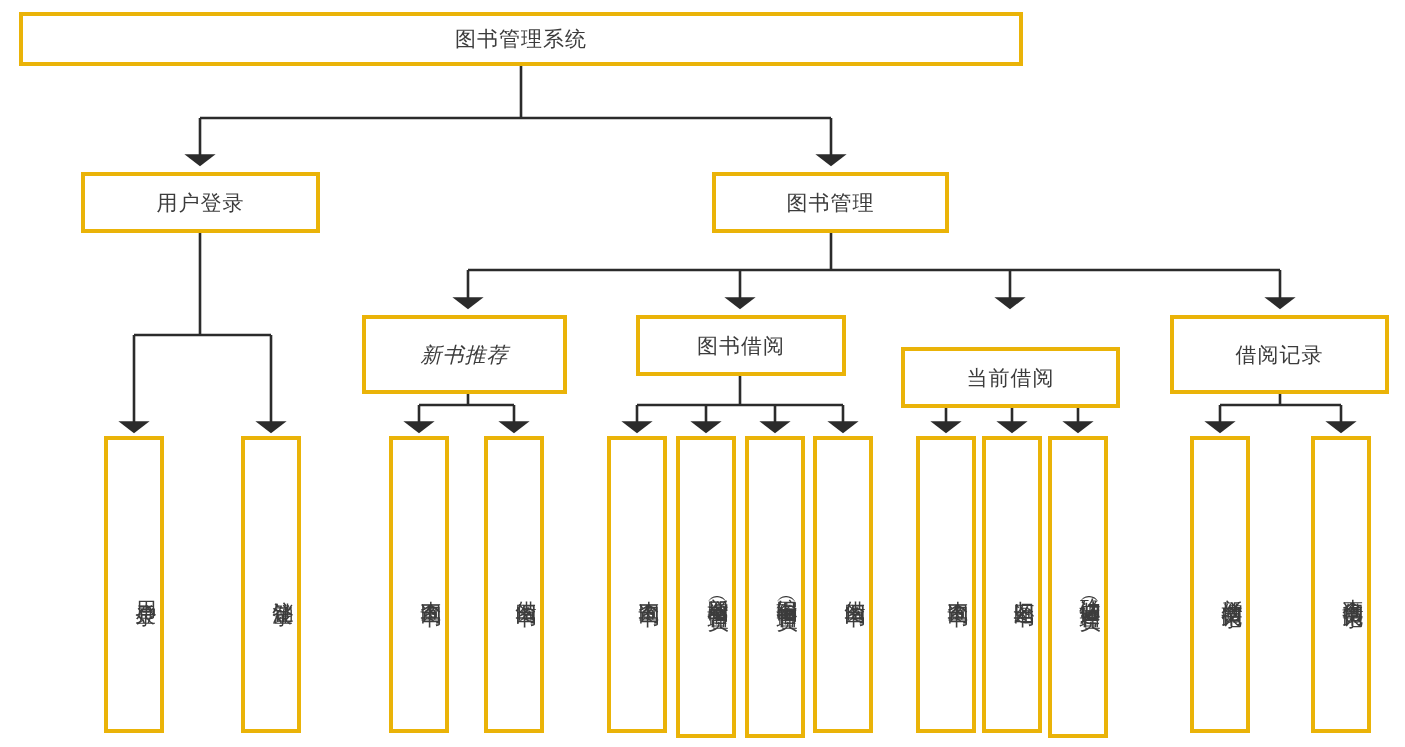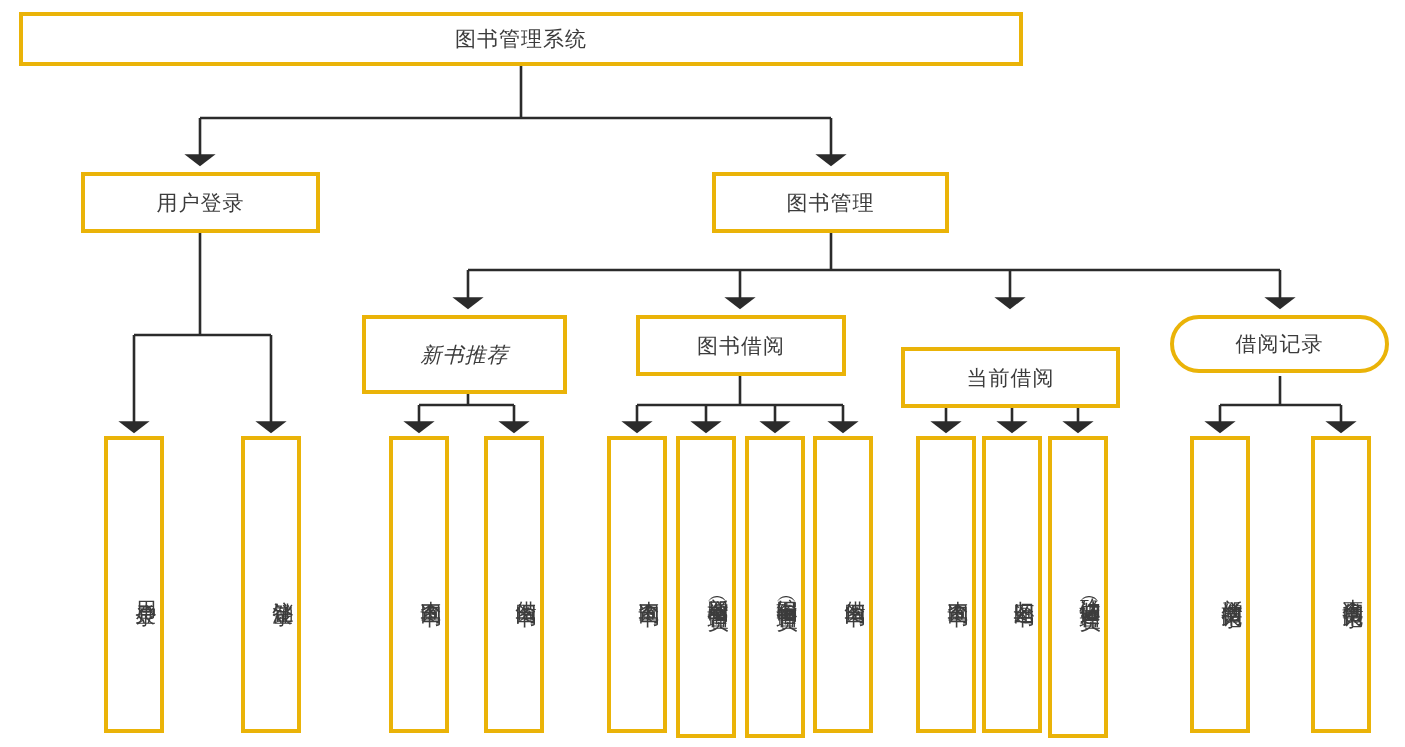--- a/index.html
+++ b/index.html
@@ -133,21 +133,21 @@
 
   <div class="node horiz" style="left:362px; top:315px; width:205px; height:79px;font-style:italic;">
     <span>新书推荐</span>
   </div>
   <div class="node horiz" style="left:608px; top:315px; width:210px; height:61px;margin-left:28px;">
     <span>图书借阅</span>
   </div>
   <div class="node horiz" style="left:901px; top:315px; width:219px; height:61px;margin-top:32px;">
     <span>当前借阅</span>
   </div>
-  <div class="node horiz" style="left:1170px; top:315px; width:219px; height:58px;border-radius:29px;">
+  <div class="node horiz" style="left:1170px; top:315px; width:219px; height:79px;">
     <span>借阅记录</span>
   </div>
 
   <div class="node vert" style="left:104px; top:436px; width:60px; height:297px;">
     <span>用户登录</span>
   </div>
   <div class="node vert" style="left:241px; top:436px; width:60px; height:297px;">
     <span>注销登录</span>
   </div>
 

